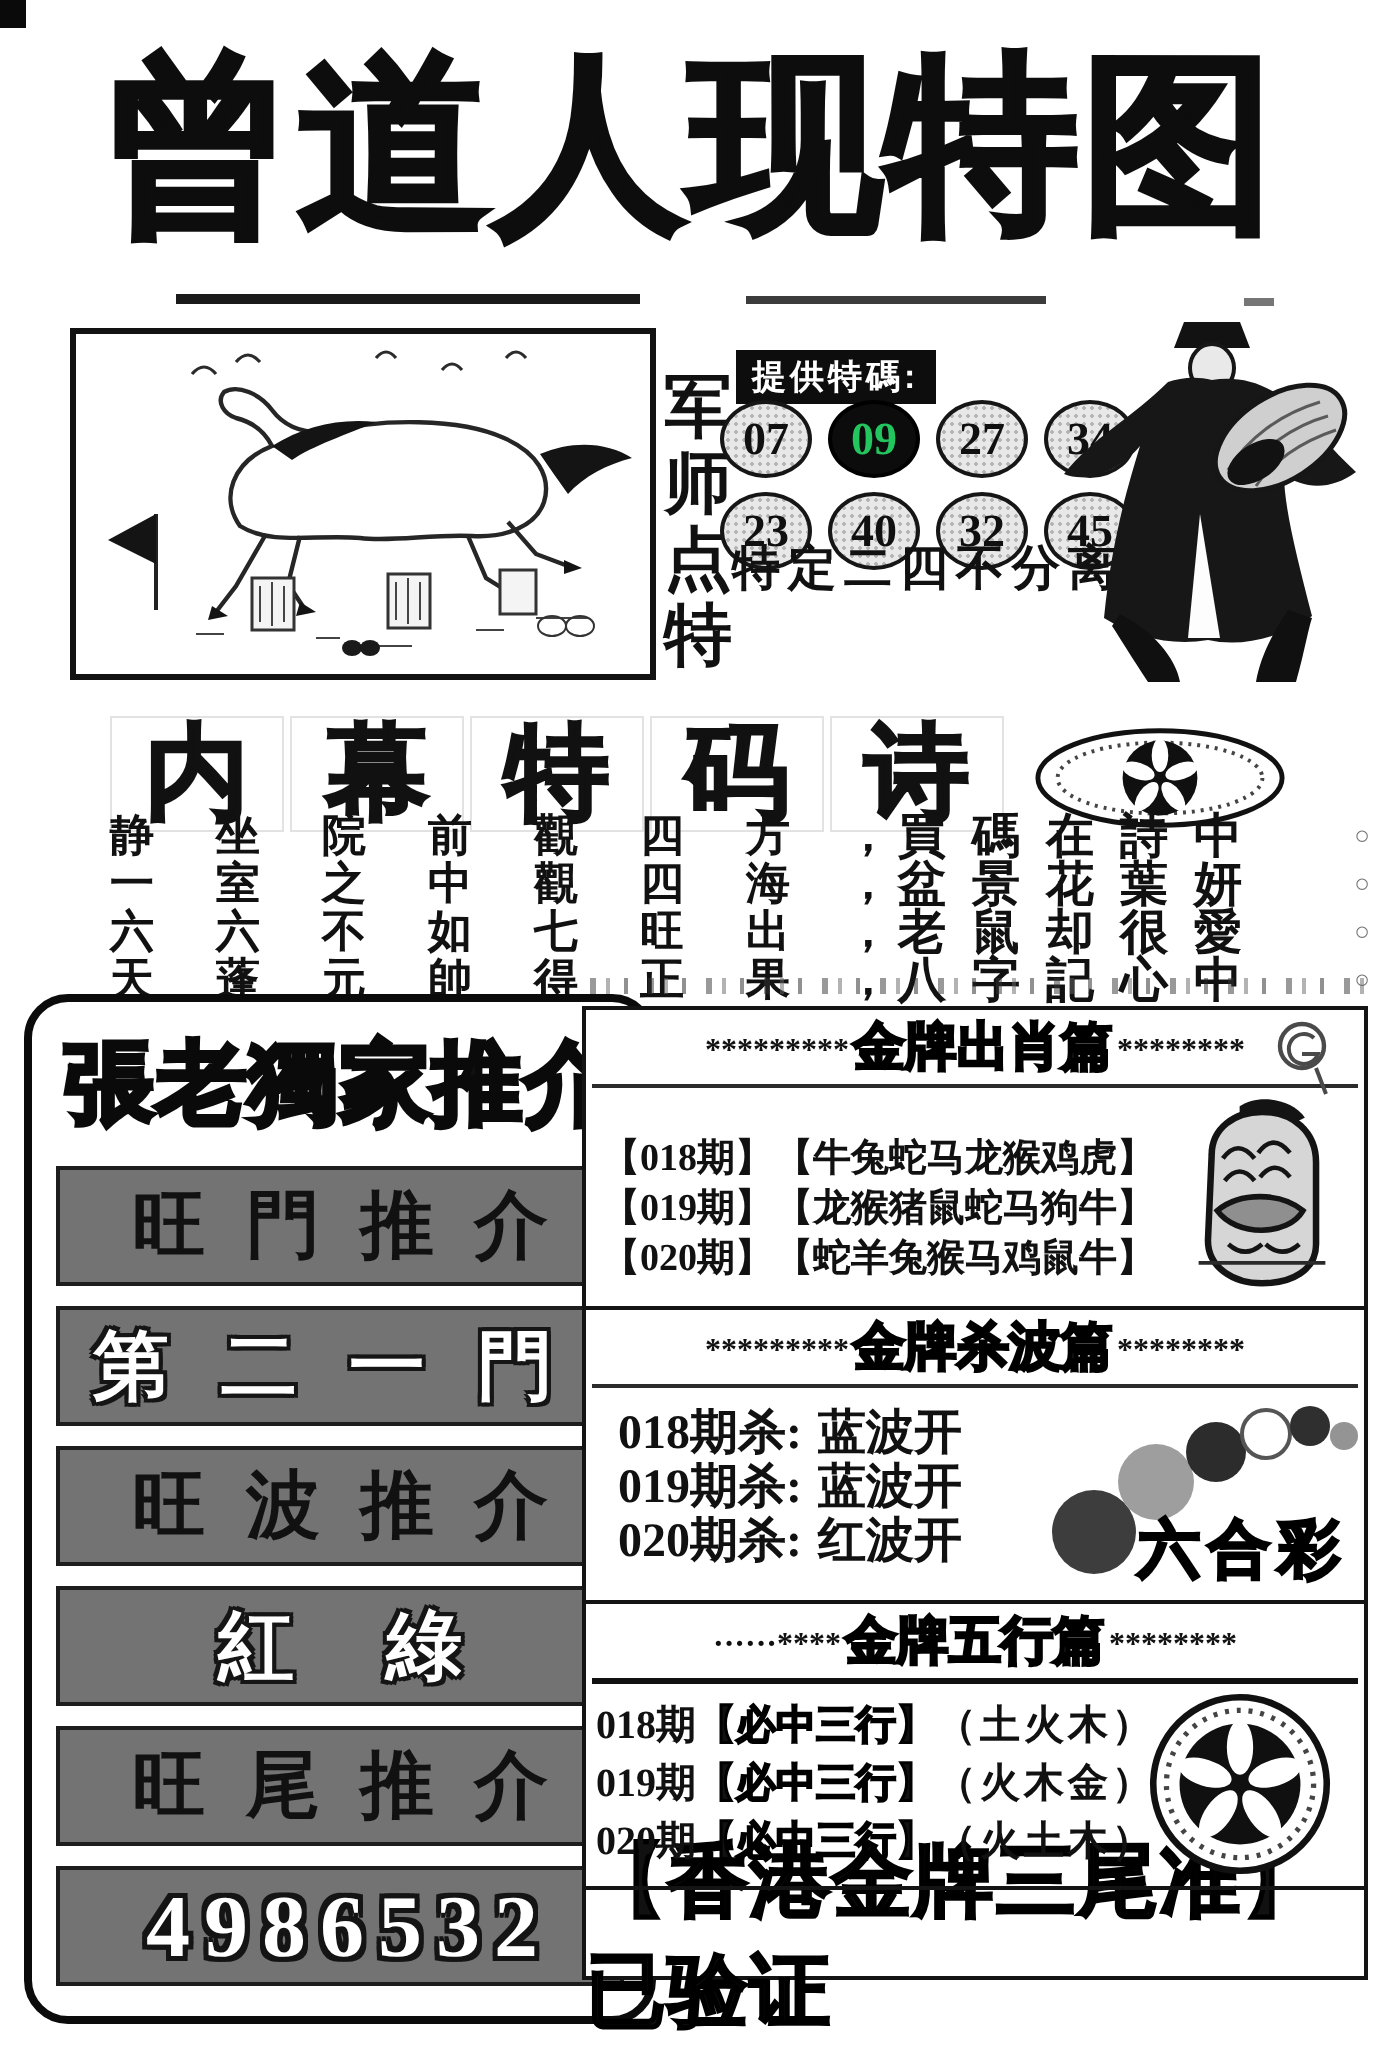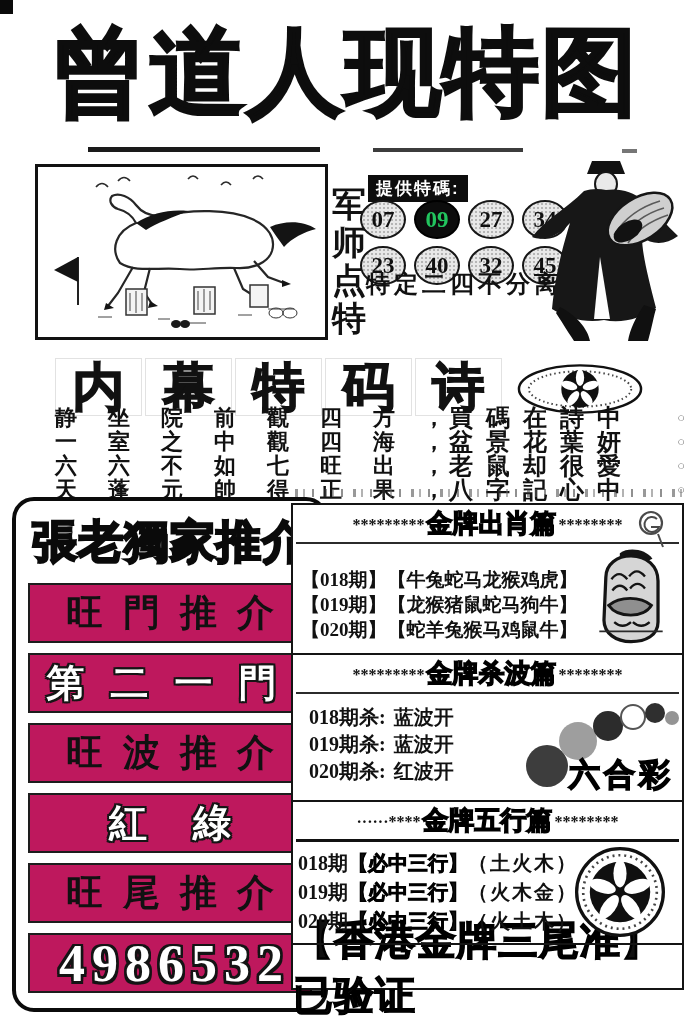--- a/index.html
+++ b/index.html
@@ -48,46 +48,46 @@
   .poem-line .pc{width:26px;font-size:22px;}
   .poem-line .pr{width:190px;font-size:24px;letter-spacing:13px;white-space:nowrap;}
   .poem-line .pm{margin-left:auto;font-size:13px;color:#777;}
   .poem-line.l1{top:406px;} .poem-line.l2{top:430px;} .poem-line.l3{top:454px;} .poem-line.l4{top:478px;}
   
   .left-panel{position:absolute;left:12px;top:497px;width:316px;height:515px;box-sizing:border-box;
     border:4px solid #0b0b0b;border-radius:22px;background:#fff;}
   .lp-header{height:82px;display:flex;align-items:center;justify-content:center;
     font-size:45px;font-weight:900;letter-spacing:1px;-webkit-text-stroke:2.5px #0a0a0a;}
   .lp-row{margin:0 12px 10px;height:60px;box-sizing:border-box;border:2.5px solid #1d1d1d;
-    display:flex;align-items:center;justify-content:center;font-weight:bold;background:#be185d;}
+    display:flex;align-items:center;justify-content:center;font-weight:bold;background:#737373;}
   .lp-row.solid{font-size:37px;letter-spacing:20px;padding-left:20px;}
   .lp-row.outline{font-size:38px;letter-spacing:26px;padding-left:9px;color:#fff;
     text-shadow:-2px -2px 0 #151515,2px -2px 0 #151515,-2px 2px 0 #151515,2px 2px 0 #151515,
                 -2px 0 0 #151515,2px 0 0 #151515,0 -2px 0 #151515,0 2px 0 #151515;}
   .lp-row.outline2{font-size:38px;letter-spacing:46px;padding-left:46px;color:#fff;
     text-shadow:-2px -2px 0 #151515,2px -2px 0 #151515,-2px 2px 0 #151515,2px 2px 0 #151515,
                 -2px 0 0 #151515,2px 0 0 #151515,0 -2px 0 #151515,0 2px 0 #151515;}
-  .lp-row.digits{font-size:52px;letter-spacing:7px;padding-left:9px;color:#fff;font-weight:bold;
+  .lp-row.digits{font-size:44px;letter-spacing:7px;padding-left:9px;color:#fff;font-weight:bold;
     text-shadow:-2.5px -2.5px 0 #141414,2.5px -2.5px 0 #141414,-2.5px 2.5px 0 #141414,2.5px 2.5px 0 #141414,
                 -2.5px 0 0 #141414,2.5px 0 0 #141414,0 -2.5px 0 #141414,0 2.5px 0 #141414;}
   
   .right-panel{position:absolute;left:291px;top:503px;width:393px;height:487px;box-sizing:border-box;
     border:2.5px solid #141414;background:#fff;}
   .section{position:relative;border-bottom:2.5px solid #141414;box-sizing:border-box;}
   .sec-a{height:150px;} .sec-b{height:147px;} .sec-c{height:143px;}
   .sec-head{height:37px;line-height:37px;text-align:center;white-space:nowrap;
     border-bottom:2px solid #2b2b2b;margin:0 3px;font-weight:bold;}
   .sec-c .sec-head{border-bottom-width:3.5px;border-bottom-color:#111;}
   .stars{font-size:16px;letter-spacing:0;font-weight:bold;vertical-align:2px;}
   .sec-title{font-size:26px;font-weight:900;-webkit-text-stroke:1.4px #000;padding:0 2px;}
   .sec-body{position:relative;height:calc(100% - 39px);}
   .entries{position:absolute;font-weight:bold;}
   .entries-a{left:8px;top:23px;font-size:19px;line-height:25px;}
   .entries-a .period{margin-right:1px;}
-  .entries-b{left:16px;top:10px;font-size:20px;line-height:27px;}
+  .entries-b{left:16px;top:10px;font-size:24px;line-height:27px;}
   .entries-b .period{margin-right:8px;}
   .entries-c{left:5px;top:7px;font-size:20px;line-height:29px;}
   .entries-c .mid{-webkit-text-stroke:0.8px #000;}
   .entries-c .val{letter-spacing:2px;}
   .fist{position:absolute;right:10px;top:2px;width:82px;height:100px;}
   .gmark{position:absolute;right:16px;top:-34px;width:28px;height:40px;}
   .balls{position:absolute;right:2px;top:2px;width:160px;height:100px;}
   .balls-caption{position:absolute;right:8px;top:60px;font-size:31px;font-weight:900;
     letter-spacing:4px;-webkit-text-stroke:1.5px #000;}
   .seal{position:absolute;right:16px;top:4px;width:92px;height:92px;}

